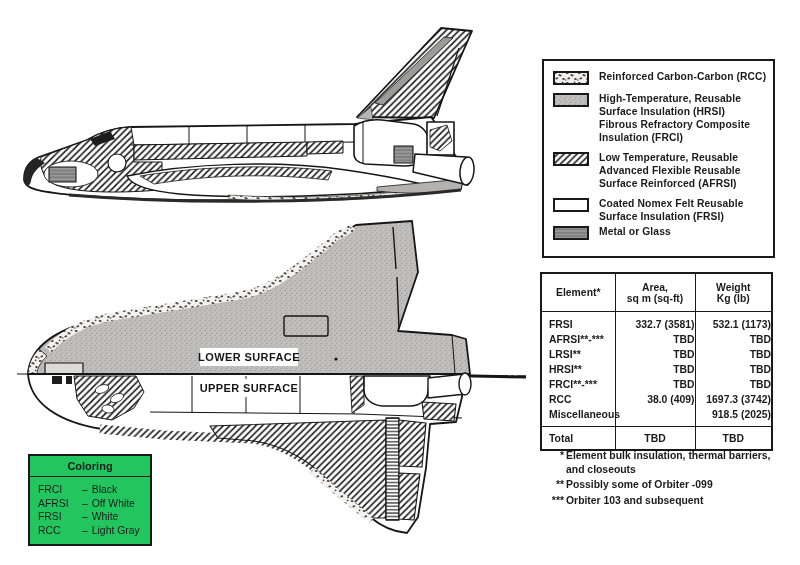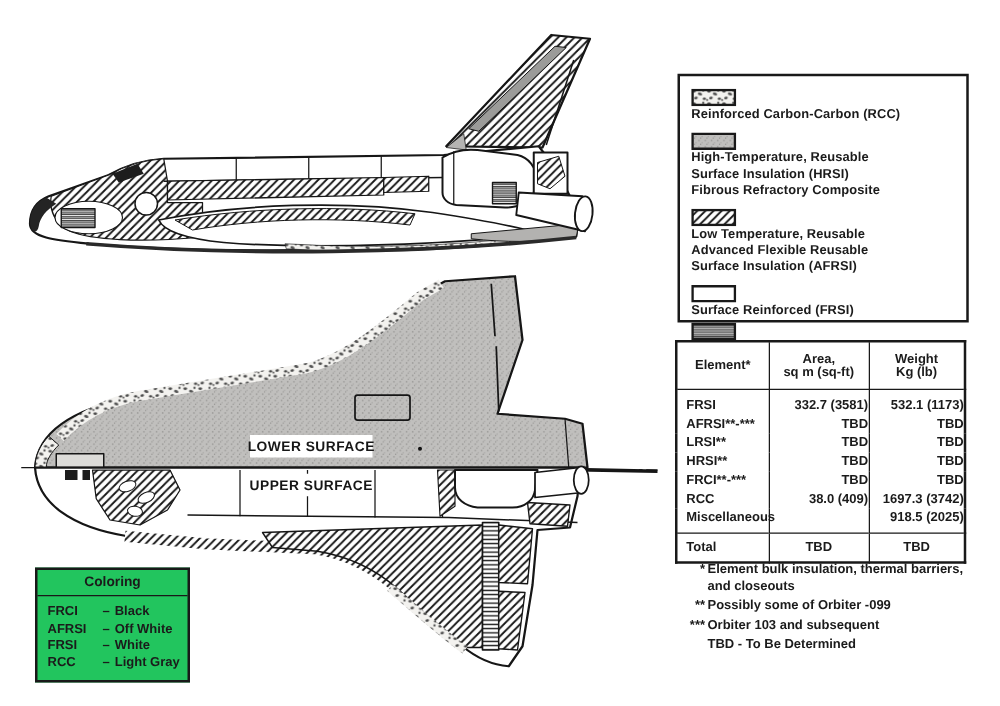--- a/index.html
+++ b/index.html
@@ -9,21 +9,21 @@
 
   
   .side-view{position:absolute;left:10px;top:4px;width:522px;height:222px;}
   .plan-view{position:absolute;left:14px;top:219px;width:520px;height:325px;}
   svg text{font:700 11px "Liberation Sans",sans-serif;fill:#161616;stroke:none;
            text-anchor:middle;letter-spacing:.4px;}
 
   
   .legend{position:absolute;left:542px;top:59px;width:233px;height:199px;
           border:2px solid #191919;box-sizing:border-box;padding:9px 6px 6px 9px;background:#fff;}
-  .legend-item{display:flex;align-items:flex-start;margin-bottom:7px;flex-direction:column;}
+  .legend-item{display:flex;align-items:flex-start;margin-bottom:7px;}
   .legend-item.tight{margin-bottom:2px;}
   .sw{flex:0 0 auto;margin-right:10px;margin-top:1px;display:block;}
   .legend-text{font-size:10.3px;font-weight:700;line-height:13px;letter-spacing:.1px;}
 
   
   .data-table{position:absolute;left:540px;top:272px;width:231px;
               border:2px solid #191919;border-collapse:collapse;table-layout:fixed;
               font-size:10.4px;font-weight:700;background:#fff;}
   .data-table col.c1{width:74px;} .data-table col.c2{width:80px;} .data-table col.c3{width:77px;}
   .data-table th{border-bottom:1.5px solid #191919;height:37px;vertical-align:middle;
@@ -43,21 +43,21 @@
              font-size:10.4px;font-weight:700;line-height:13.5px;}
   .fn-marker{text-align:right;}
 
   
   .coloring{position:absolute;left:28px;top:454px;width:124px;
             border:2px solid #191919;box-sizing:border-box;background:#22c55e;}
   .coloring-title{text-align:center;font-size:11px;font-weight:700;padding:4px 0 4px 0;
                   border-bottom:1.5px solid #191919;}
   .coloring-items{padding:6px 6px 7px 8px;}
   .coloring-row{display:grid;grid-template-columns:44px 1fr;font-size:10.4px;
-                font-weight:700;line-height:13.5px;}
+                font-weight:400;line-height:13.5px;}
   .dash{margin-right:4px;}
 </style>
 </head>
 <body>
 
 <div class="stage">
 
   <svg width="0" height="0" style="position:absolute" aria-hidden="true">
     <defs>
       <pattern id="pat-lrsi" width="6.5" height="6.5" patternUnits="userSpaceOnUse">
@@ -193,38 +193,40 @@
       </div>
     </div>
     <div class="legend-item">
       <svg class="sw" width="36" height="14">
           <rect x="1" y="1" width="34" height="12" fill="url(#pat-hrsi)" stroke="#191919" stroke-width="2"></rect>
         </svg>
       <div class="legend-text">
         <div>High-Temperature, Reusable</div>
         <div>Surface Insulation (HRSI)</div>
         <div>Fibrous Refractory Composite</div>
+        <div>Insulation (FRCI)</div>
       </div>
     </div>
     <div class="legend-item">
       <svg class="sw" width="36" height="14">
           <rect x="1" y="1" width="34" height="12" fill="url(#pat-lrsi)" stroke="#191919" stroke-width="2"></rect>
         </svg>
       <div class="legend-text">
         <div>Low Temperature, Reusable</div>
         <div>Advanced Flexible Reusable</div>
-        <div>Surface Insulation (AFRSI)</div>
+        <div>Surface Reinforced (AFRSI)</div>
       </div>
     </div>
     <div class="legend-item tight">
       <svg class="sw" width="36" height="14">
           <rect x="1" y="1" width="34" height="12" fill="#ffffff" stroke="#191919" stroke-width="2"></rect>
         </svg>
       <div class="legend-text">
-        <div>Surface Reinforced (FRSI)</div>
+        <div>Coated Nomex Felt Reusable</div>
+        <div>Surface Insulation (FRSI)</div>
       </div>
     </div>
     <div class="legend-item">
       <svg class="sw" width="36" height="14">
           <rect x="1" y="1" width="34" height="12" fill="url(#pat-metal)" stroke="#191919" stroke-width="2"></rect>
         </svg>
       <div class="legend-text">
         <div>Metal or Glass</div>
       </div>
     </div>
@@ -298,21 +300,20 @@
   </table>
 
   <div class="footnotes">
     <div class="fn-marker">*</div>
     <div class="fn-text">Element bulk insulation, thermal barriers, and closeouts</div>
     <div class="fn-marker">**</div>
     <div class="fn-text">Possibly some of Orbiter -099</div>
     <div class="fn-marker">***</div>
     <div class="fn-text">Orbiter 103 and subsequent</div>
     <div class="fn-marker"></div>
-    <div class="fn-text">TBD - To Be Determined</div>
   </div>
 
   <div class="coloring">
     <div class="coloring-title">Coloring</div>
     <div class="coloring-items">
       <div class="coloring-row">
         <span>FRCI</span>
         <span><span class="dash">–</span><span>Black</span></span>
       </div>
       <div class="coloring-row">

